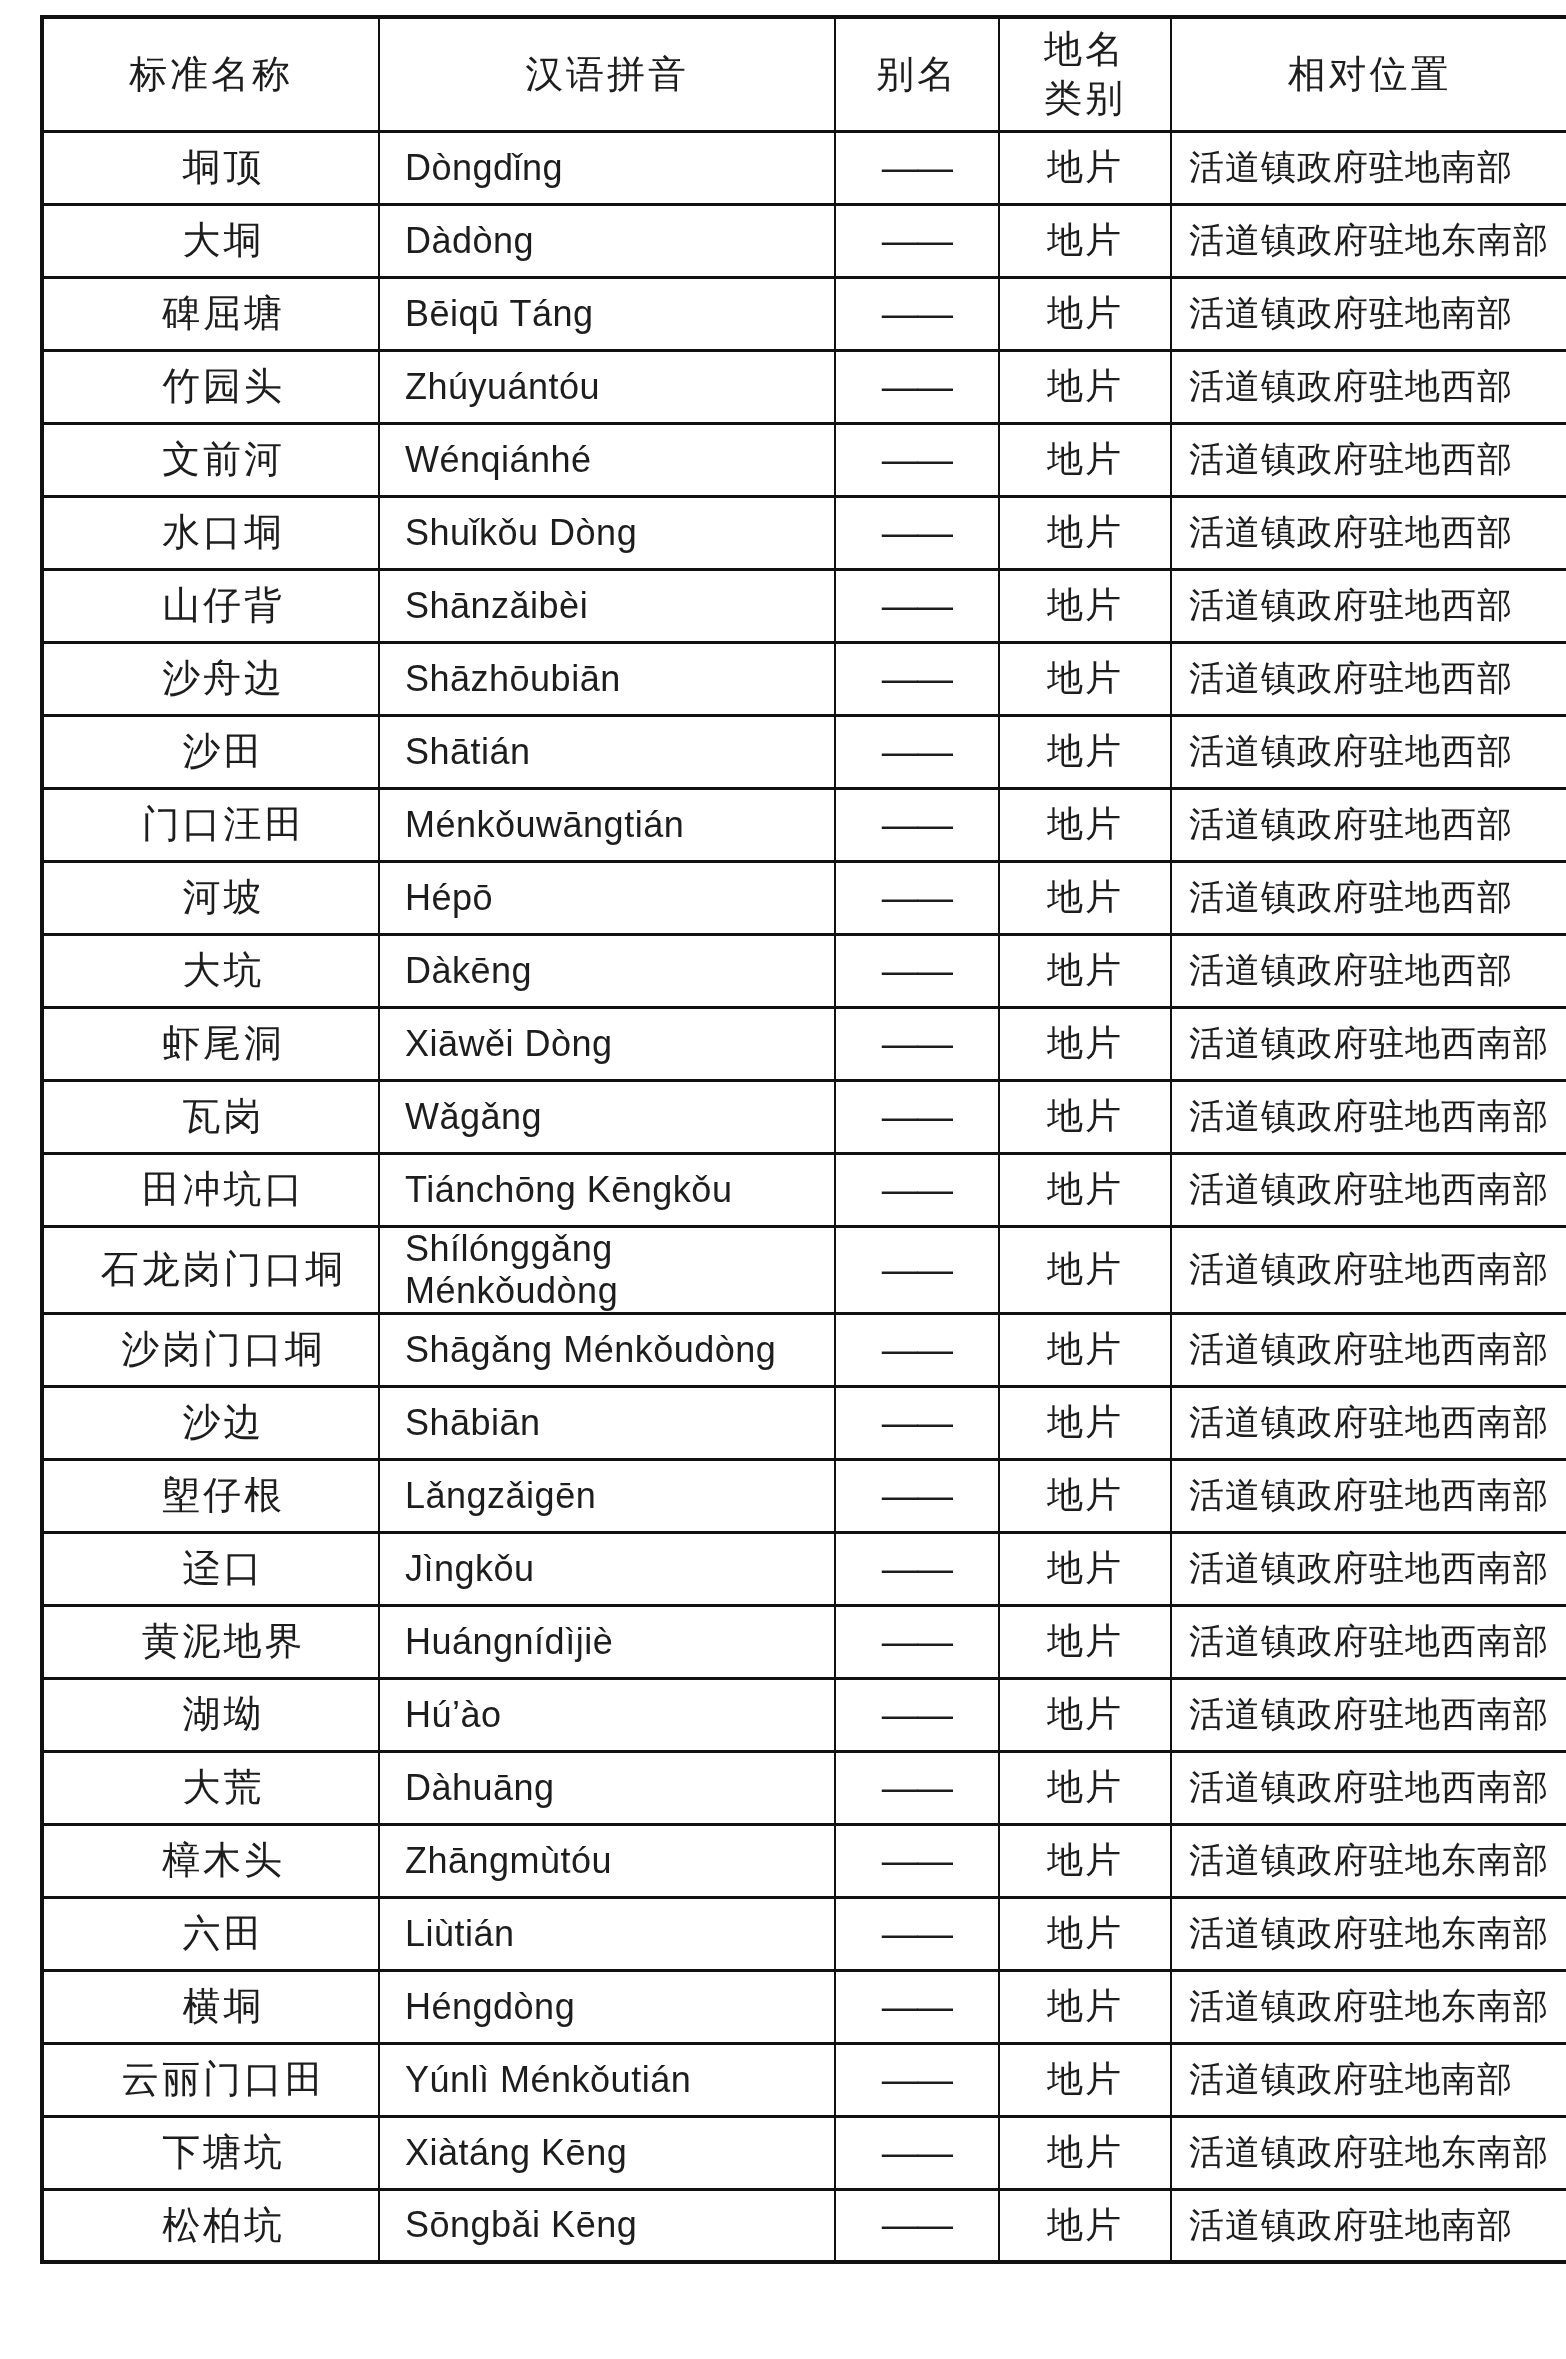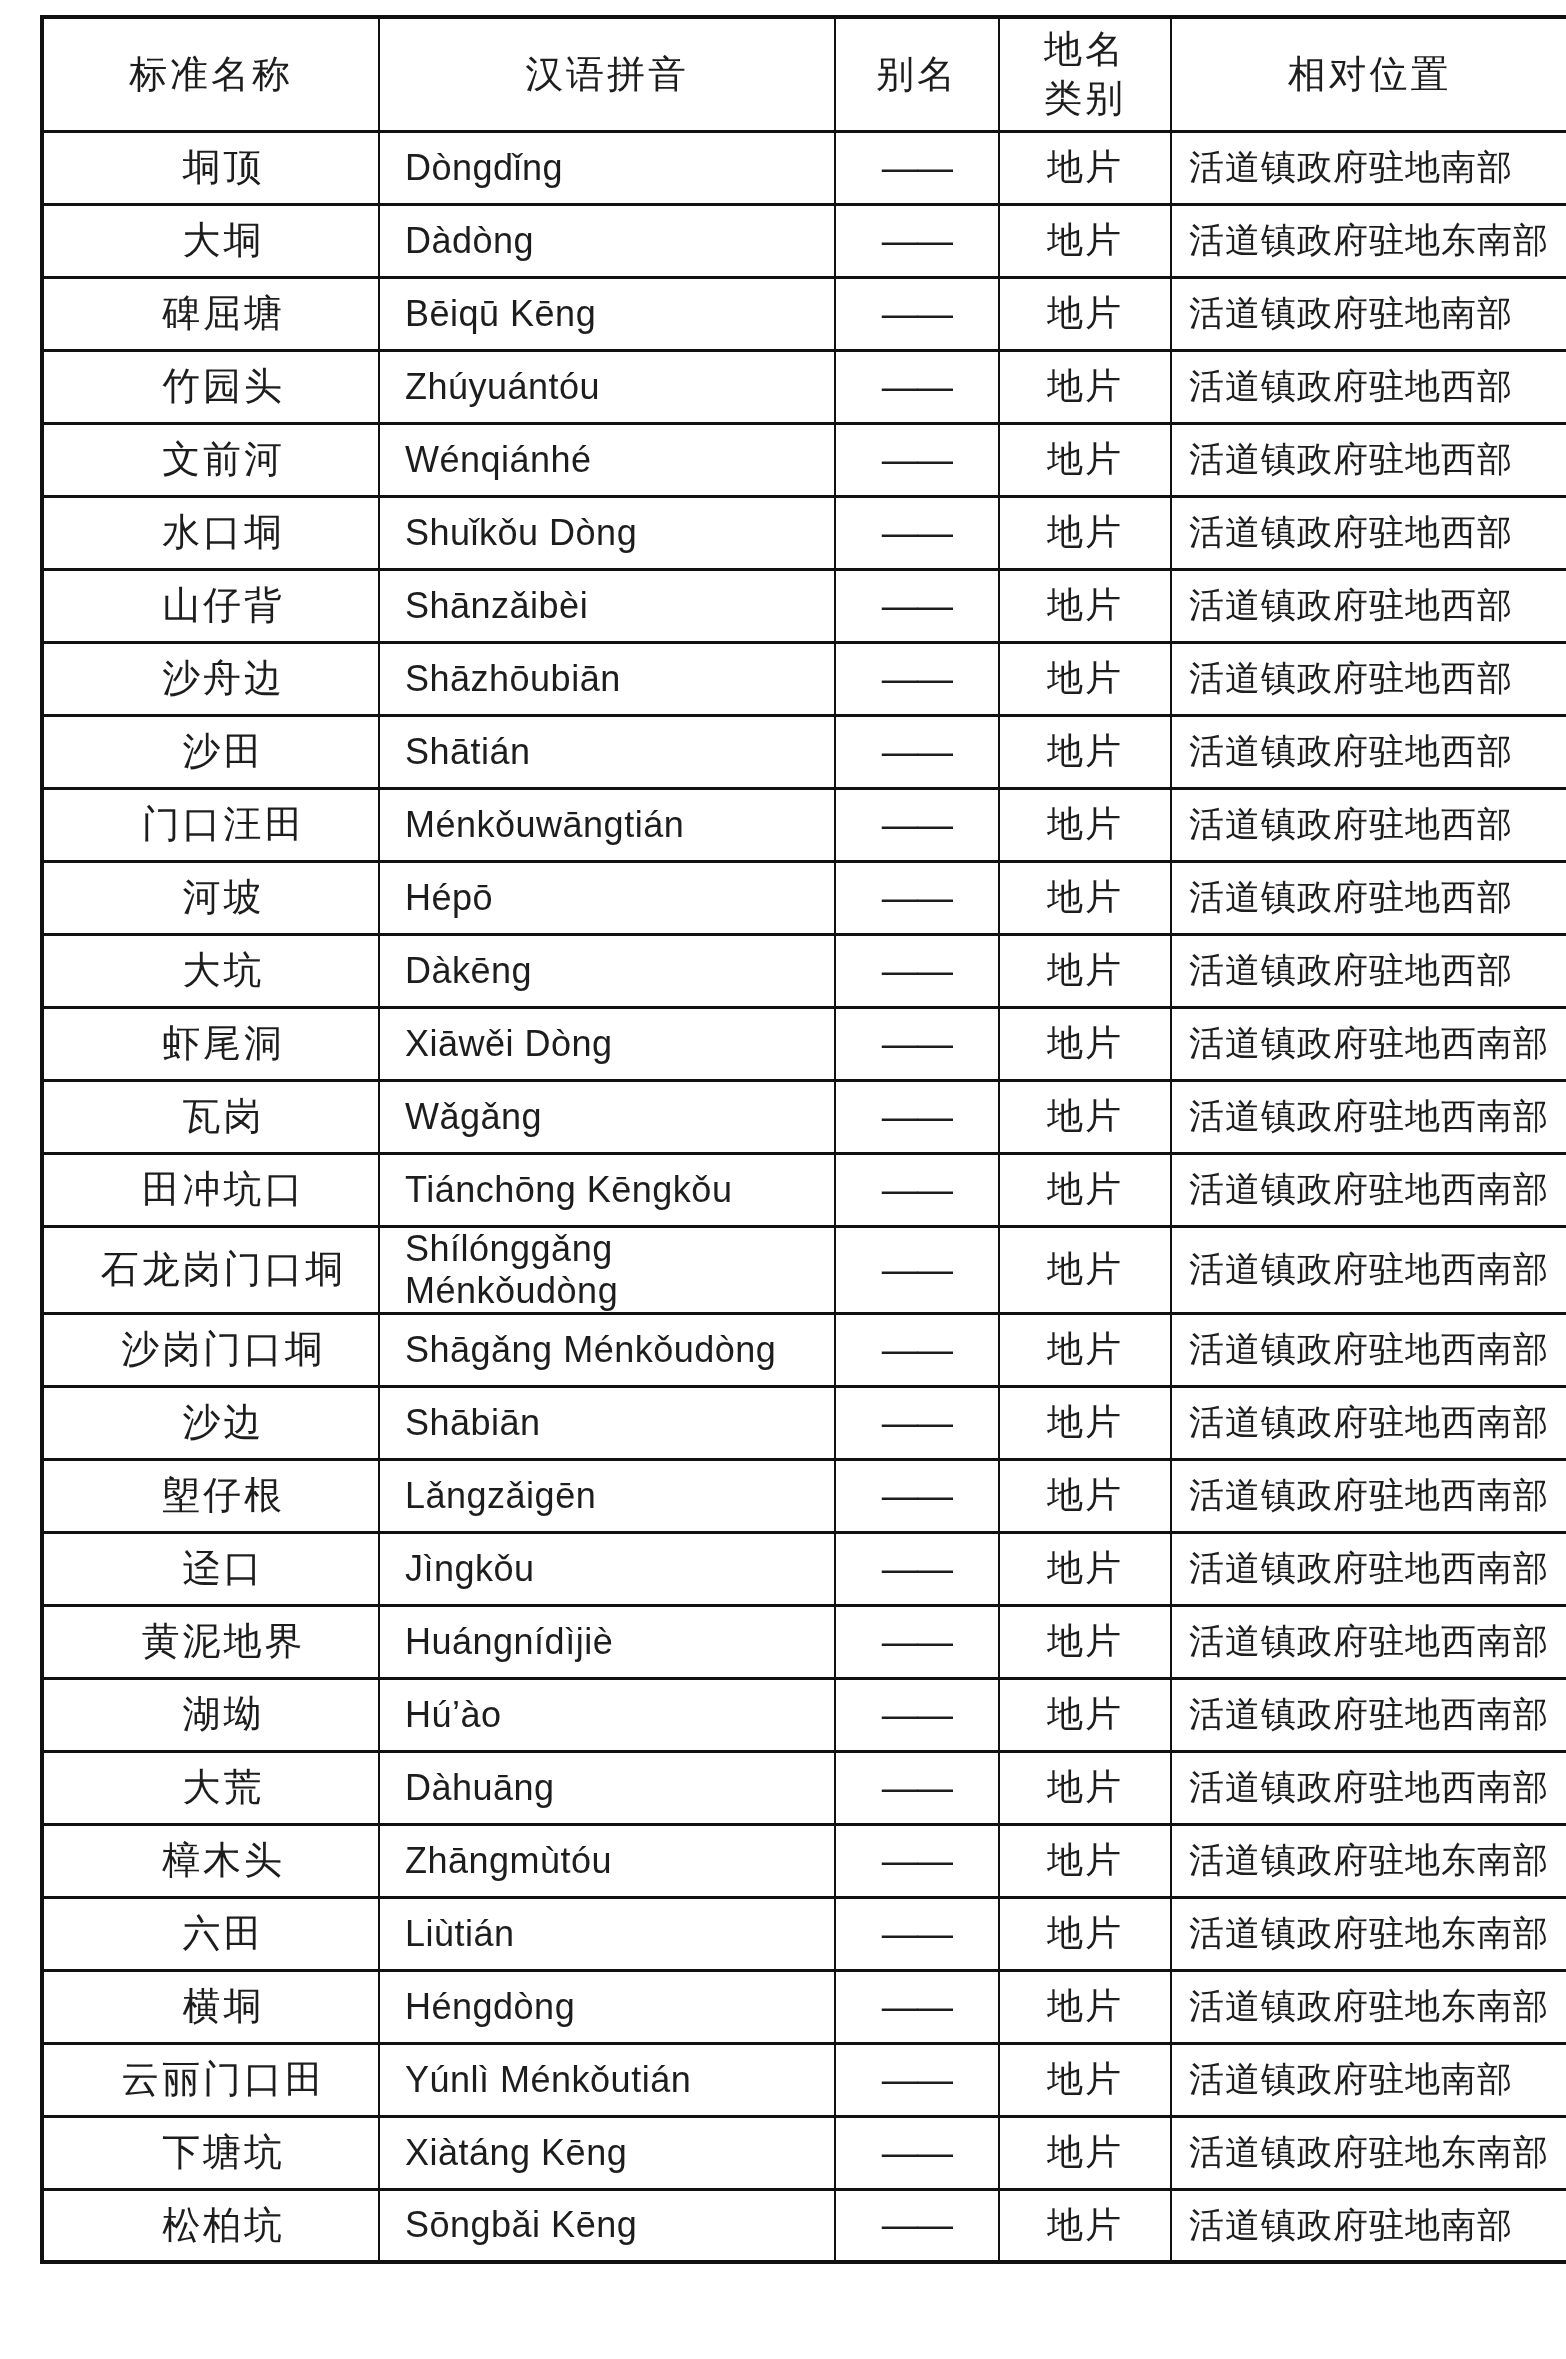--- a/index.html
+++ b/index.html
@@ -118,21 +118,21 @@
   <tr>
     <td class="c-name">大垌</td>
     <td class="c-pinyin">Dàdòng</td>
     <td class="c-alias">——</td>
     <td class="c-category">地片</td>
     <td class="c-position">活道镇政府驻地东南部</td>
   </tr>
 
   <tr>
     <td class="c-name">碑屈塘</td>
-    <td class="c-pinyin">Bēiqū Kēng</td>
+    <td class="c-pinyin">Bēiqū Táng</td>
     <td class="c-alias">——</td>
     <td class="c-category">地片</td>
     <td class="c-position">活道镇政府驻地南部</td>
   </tr>
 
   <tr>
     <td class="c-name">竹园头</td>
     <td class="c-pinyin">Zhúyuántóu</td>
     <td class="c-alias">——</td>
     <td class="c-category">地片</td>

